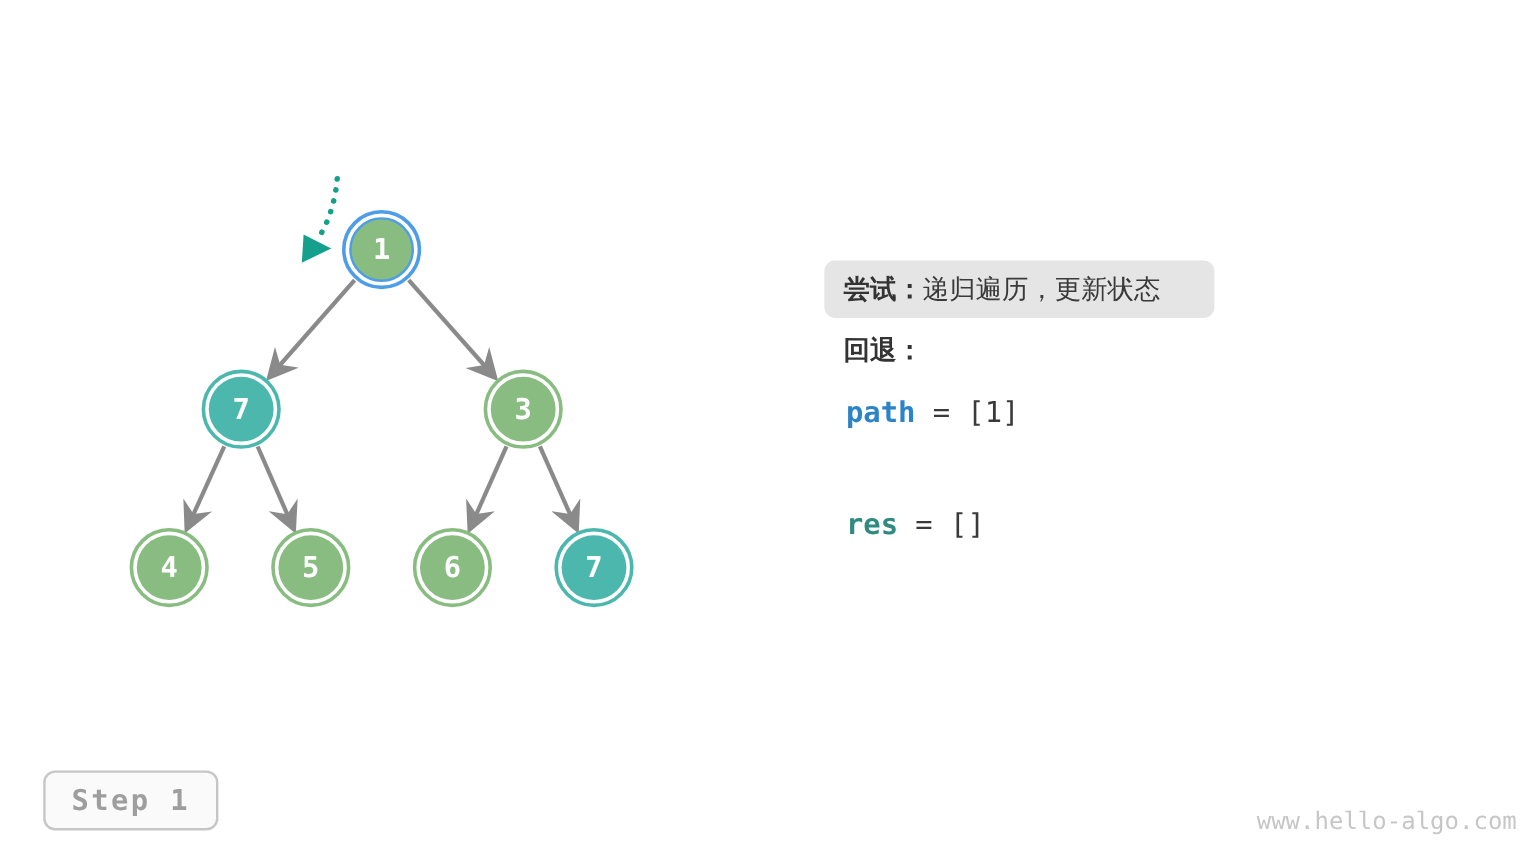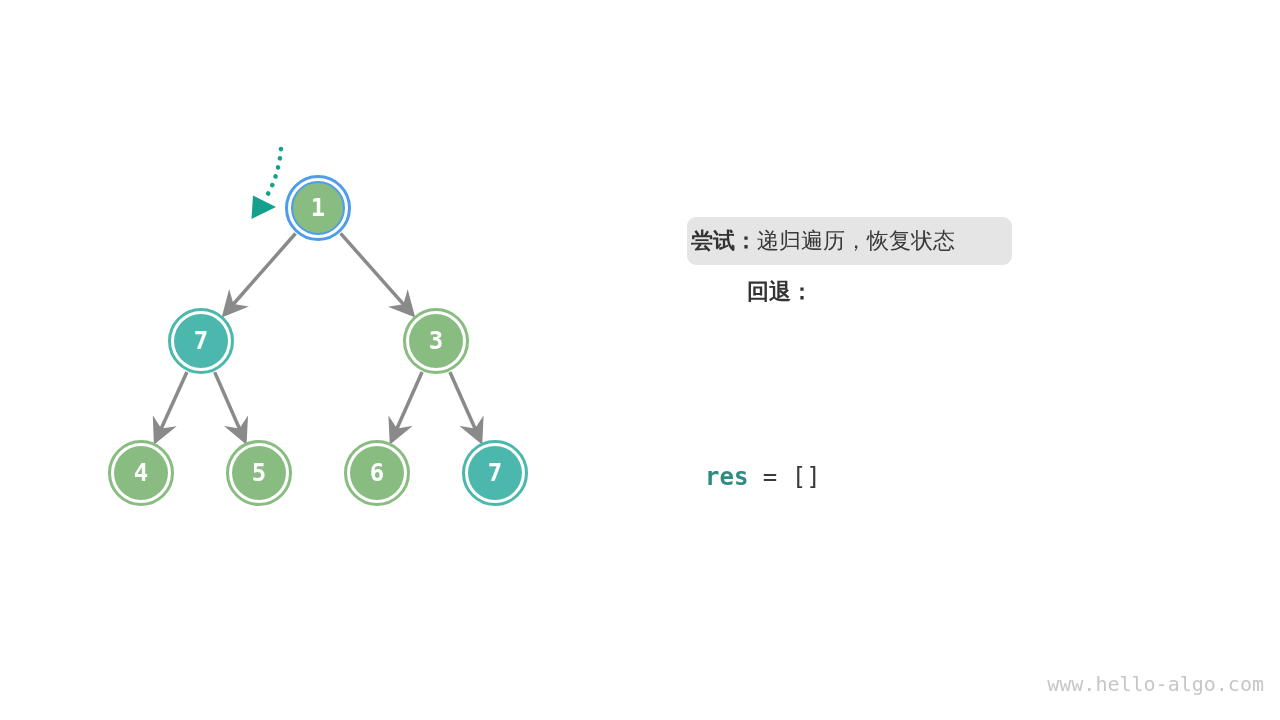--- a/index.html
+++ b/index.html
@@ -56,36 +56,36 @@
     font-size: 22px;
     color: var(--ink);
     white-space: pre;
   }
   .panel-line .lbl { font-weight: bold; color: #333333; }
   .try-pill {
     left: 687px; top: 217px;
     width: 325px; height: 48px;
     background: var(--pill-bg);
     border-radius: 9px;
-    padding-left: 4px;
+    padding-left: 16px;
   }
-  .back-line { left: 703px; top: 268px; height: 48px; margin-left: 44px; }
+  .back-line { left: 703px; top: 268px; height: 48px; }
   .code-line {
     position: absolute;
     left: 705px;
     font-family: "DejaVu Sans Mono", monospace;
     font-size: 24px;
     color: var(--ink);
     display: flex; align-items: center;
     white-space: pre;
   }
   .code-line .var { font-weight: bold; }
   .path-line { top: 328px; height: 32px; }
   .path-line .var { color: var(--path-blue); }
-  .res-line { top: 461px; height: 32px; }
+  .res-line { top: 421px; height: 32px; }
   .res-line .var { color: var(--res-teal); }
 
   .step-badge {
     position: absolute;
     left: 36px; top: 642px;
     width: 146px; height: 50px;
     border: 2px solid var(--faint);
     border-radius: 10px;
     background: #FAFAFA;
     display: flex; align-items: center; justify-content: center;
@@ -145,25 +145,29 @@
     <div class="inner">5</div>
   </div>
   <div class="node" style="left:344px; top:440px;">
     <div class="inner">6</div>
   </div>
   <div class="node teal" style="left:462px; top:440px;">
     <div class="inner">7</div>
   </div>
 
   <div class="panel-line try-pill">
-    <span class="lbl">尝试：</span><span>递归遍历，恢复状态</span>
+    <span class="lbl">尝试：</span><span>递归遍历，更新状态</span>
   </div>
   <div class="panel-line back-line">
     <span class="lbl">回退：</span>
+  </div>
+  <div class="code-line path-line">
+    <span class="var">path</span><span> = [1]</span>
   </div>
   <div class="code-line res-line">
     <span class="var">res</span><span> = []</span>
   </div>
 
+  <div class="step-badge">Step 1</div>
 
   <div class="watermark">www.hello-algo.com</div>
 
 </div>
 
 </body></html>

